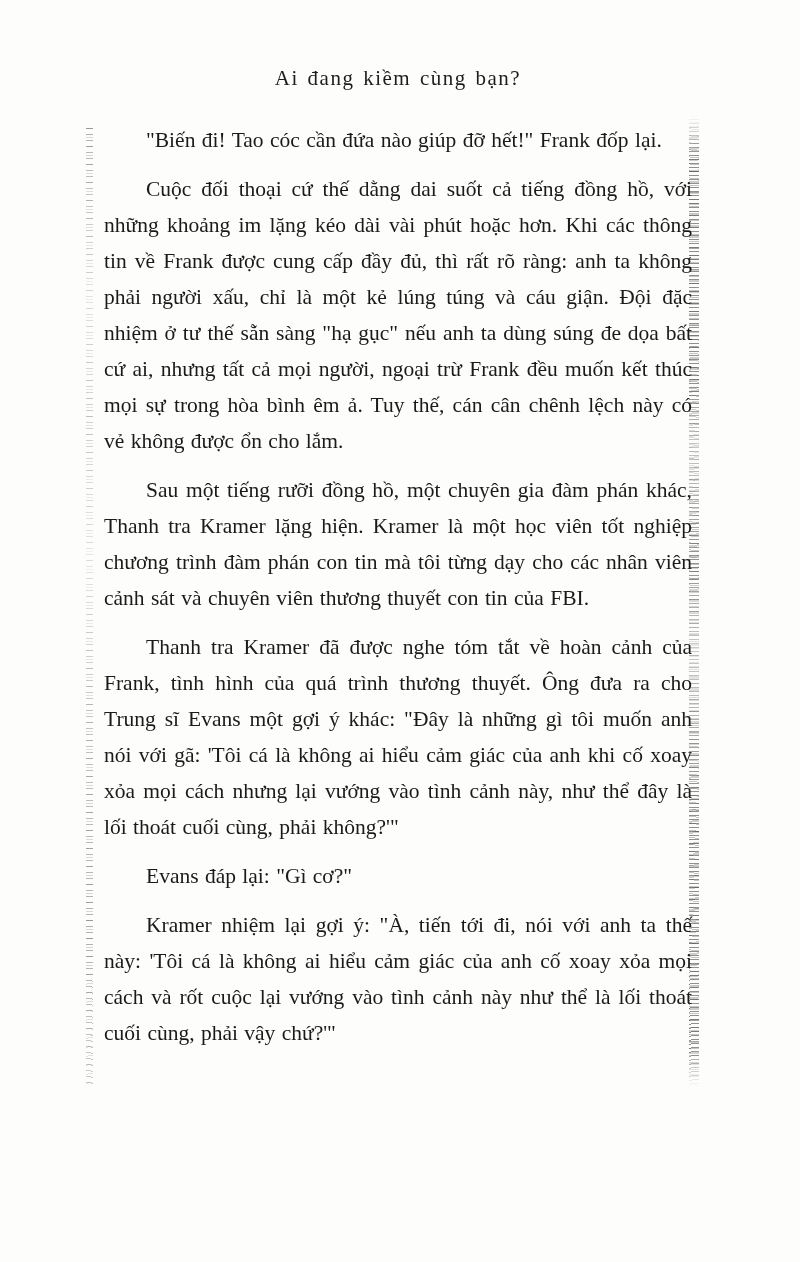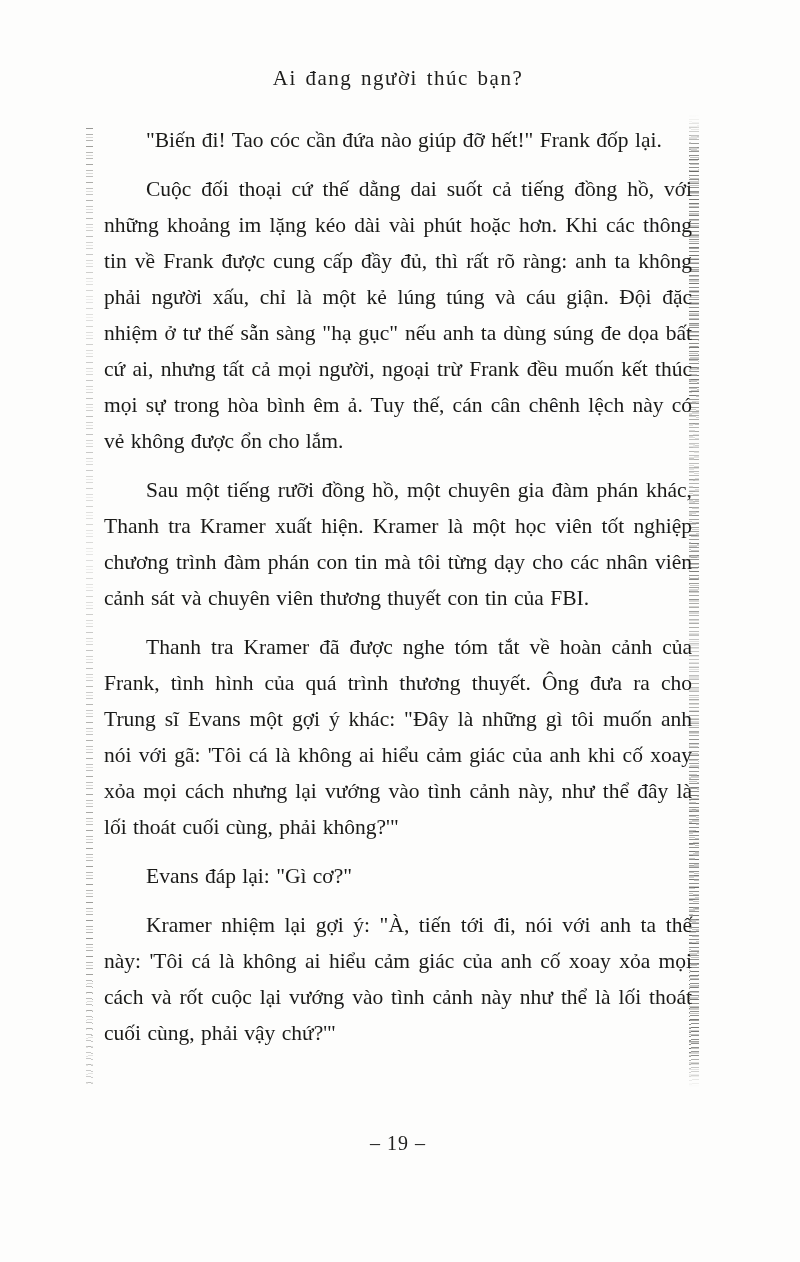--- a/index.html
+++ b/index.html
@@ -85,26 +85,25 @@
   }
 </style>
 </head>
 <body>
 
 <div class="scan-page">
 
   <div class="noise-band noise-left"></div>
   <div class="noise-band noise-right"></div>
 
-  <h1 class="running-head">Ai đang người thúc bạn?</h1>
+  <h1 class="running-head">Ai đang kiềm cùng bạn?</h1>
 
   <div class="text-block">
     <p>"Biến đi! Tao cóc cần đứa nào giúp đỡ hết!" Frank đốp lại.</p>
     <p>Cuộc đối thoại cứ thế dằng dai suốt cả tiếng đồng hồ, với những khoảng im lặng kéo dài vài phút hoặc hơn. Khi các thông tin về Frank được cung cấp đầy đủ, thì rất rõ ràng: anh ta không phải người xấu, chỉ là một kẻ lúng túng và cáu giận. Đội đặc nhiệm ở tư thế sẵn sàng "hạ gục" nếu anh ta dùng súng đe dọa bất cứ ai, nhưng tất cả mọi người, ngoại trừ Frank đều muốn kết thúc mọi sự trong hòa bình êm ả. Tuy thế, cán cân chênh lệch này có vẻ không được ổn cho lắm.</p>
-    <p>Sau một tiếng rưỡi đồng hồ, một chuyên gia đàm phán khác, Thanh tra Kramer xuất hiện. Kramer là một học viên tốt nghiệp chương trình đàm phán con tin mà tôi từng dạy cho các nhân viên cảnh sát và chuyên viên thương thuyết con tin của FBI.</p>
+    <p>Sau một tiếng rưỡi đồng hồ, một chuyên gia đàm phán khác, Thanh tra Kramer lặng hiện. Kramer là một học viên tốt nghiệp chương trình đàm phán con tin mà tôi từng dạy cho các nhân viên cảnh sát và chuyên viên thương thuyết con tin của FBI.</p>
     <p>Thanh tra Kramer đã được nghe tóm tắt về hoàn cảnh của Frank, tình hình của quá trình thương thuyết. Ông đưa ra cho Trung sĩ Evans một gợi ý khác: "Đây là những gì tôi muốn anh nói với gã: 'Tôi cá là không ai hiểu cảm giác của anh khi cố xoay xỏa mọi cách nhưng lại vướng vào tình cảnh này, như thể đây là lối thoát cuối cùng, phải không?'"</p>
     <p>Evans đáp lại: "Gì cơ?"</p>
     <p>Kramer nhiệm lại gợi ý: "À, tiến tới đi, nói với anh ta thế này: 'Tôi cá là không ai hiểu cảm giác của anh cố xoay xỏa mọi cách và rốt cuộc lại vướng vào tình cảnh này như thể là lối thoát cuối cùng, phải vậy chứ?'"</p>
   </div>
 
-  <div class="folio">– 19 –</div>
 
 </div>
 
 </body></html>

